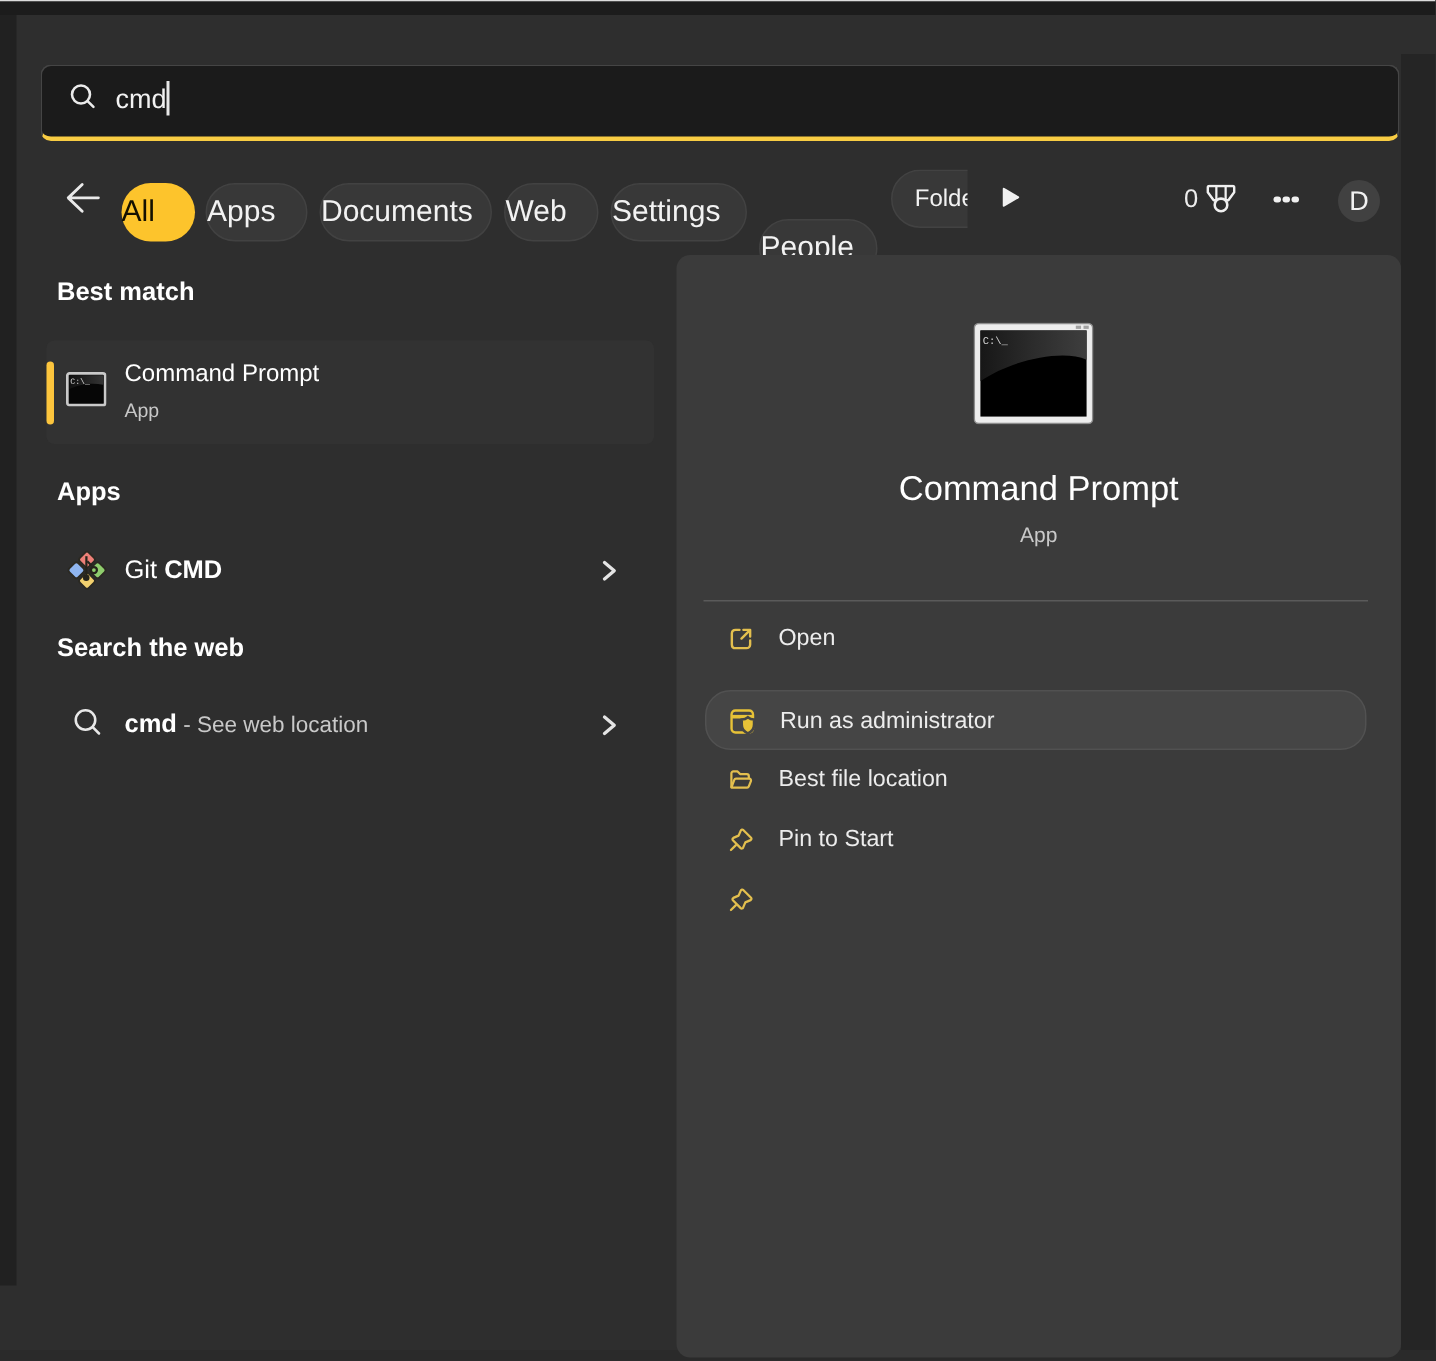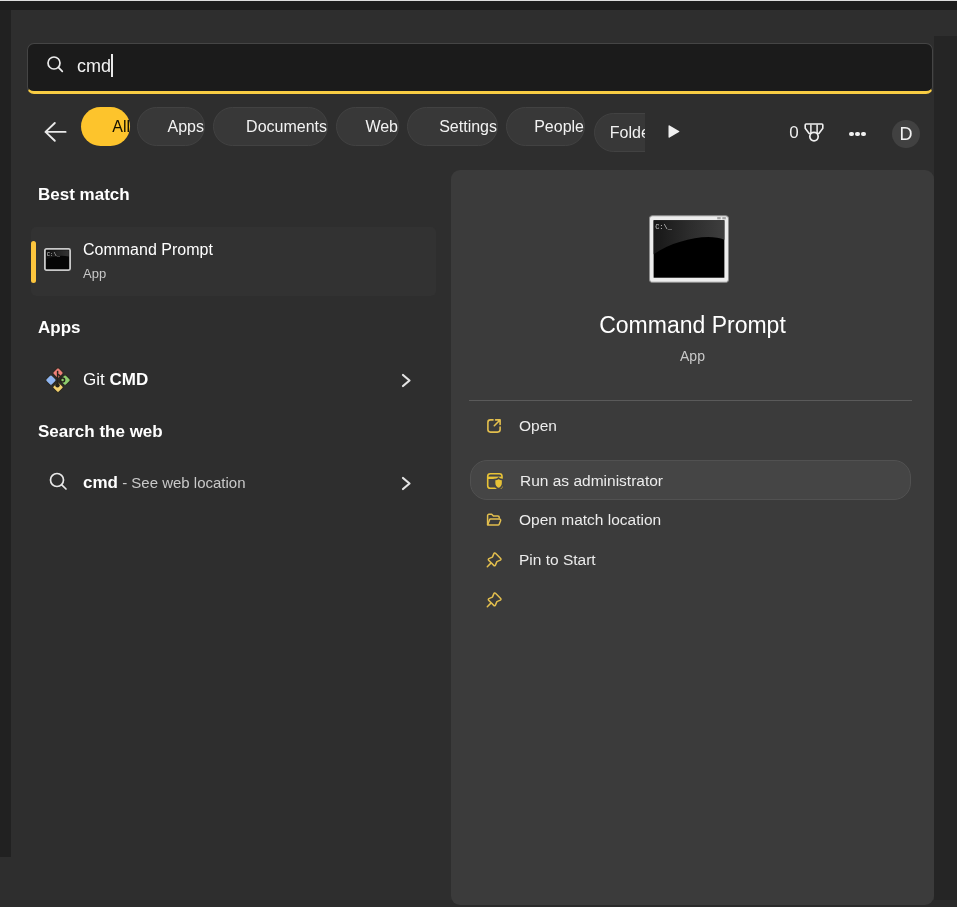--- a/index.html
+++ b/index.html
@@ -13,27 +13,27 @@
 #rightband { left:934px; top:36px; width:23px; height:871px; background:#252525; }
 #bottomband { left:0; top:900px; width:957px; height:7px; background:#2a2a2a; }
 
 
 #searchbox { left:27px; top:43px; width:906px; height:50.5px; background:#1b1b1b; border:1px solid #454545; border-bottom:3px solid #f8cc43; border-radius:7px; }
 #searchicon { left:44px; top:53px; }
 #searchtext { left:77px; top:43px; height:47px; line-height:47px; font-size:18px; color:#f2f2f2; }
 #cursor { left:111px; top:54px; width:1.5px; height:23px; background:#e8e8e8; }
 
 
-.chip { top:107px; height:39px; border-radius:19.5px; background:#383838; border:1px solid #424242; color:#f2f2f2; font-size:16px; text-align:right; line-height:37px; }
+.chip { top:122px; height:39px; border-radius:19.5px; background:#383838; border:1px solid #424242; color:#f2f2f2; font-size:20px; text-align:left; line-height:37px; }
 #chip-all { left:81px; width:49px; background:#fdc42c; border:none; color:#151100; line-height:39px; }
 #chip-apps { left:137px; width:68px; }
 #chip-docs { left:213px; width:115px; }
 #chip-web  { left:336px; width:63px; }
 #chip-settings { left:407px; width:91px; }
-#chip-people { left:506px; width:79px; }
+#chip-people { left:506px; width:79px;margin-top:24px; }
 #chip-folders-clip { left:594px; top:113px; width:51px; height:39px; overflow:hidden; }
 #chip-folders { position:absolute; left:0; top:0; width:85px; height:39px; border-radius:19.5px; background:#383838; border:1px solid #424242; color:#f2f2f2; font-size:16px; text-align:center; line-height:37px; }
 #backarrow { left:41px; top:121px; }
 #playbtn { left:667px; top:124px; }
 #zerotext { left:787px; top:113px; width:14px; height:39px; line-height:39px; font-size:17px; color:#ededed; text-align:center; }
 #medal { left:803.5px; top:123px; }
 #dots { left:849px; top:113px; height:39px; line-height:39px; }
 .dot { display:inline-block; width:4.5px; height:4.5px; border-radius:50%; background:#f0f0f0; margin-right:1.5px; vertical-align:middle; }
 #avatar { left:892px; top:120px; width:28px; height:28px; border-radius:50%; background:#414141; color:#f2f2f2; font-size:18px; font-weight:normal; text-align:center; line-height:28px; }
 
@@ -191,21 +191,21 @@
       <rect x="1.7" y="4.6" width="14.3" height="2.4" fill="#e7c237"></rect>
       <path d="M12.6 6.2 c1.2 1.05 2.6 1.5 4.1 1.5 v3.3 c0 3 -1.95 5 -4.1 5.9 c-2.15 -0.9 -4.1 -2.9 -4.1 -5.9 v-3.3 c1.5 0 2.9 -0.45 4.1 -1.5 z" fill="#e7c237" stroke="#454545" stroke-width="1.7"></path>
     </svg>
     <span class="txt">Run as administrator</span>
   </div>
   <div class="abs action" id="act-loc">
     <svg width="18" height="18" viewBox="0 0 18 18">
       <path d="M2.6 14 V4.6 C2.6 3.9 3.2 3.3 3.9 3.3 H6.7 L8.4 5 H12.9 C13.6 5 14.2 5.6 14.2 6.3 V7.6" fill="none" stroke="#e3bf4e" stroke-width="1.5" stroke-linejoin="round"></path>
       <path d="M2.6 14 L4.5 8.9 C4.7 8.4 5.1 8.1 5.6 8.1 H14.5 C15.3 8.1 15.9 8.9 15.6 9.7 L14.2 13.2 C14 13.7 13.6 14 13.1 14 Z" fill="none" stroke="#e3bf4e" stroke-width="1.5" stroke-linejoin="round"></path>
     </svg>
-    <span class="txt">Open match location</span>
+    <span class="txt">Best file location</span>
   </div>
   <div class="abs action" id="act-pin1">
     <svg width="18" height="18" viewBox="0 0 18 18">
       <path d="M10.5 2.3 L15.7 7.5 C16.2 8 16 8.8 15.4 9.1 L11.9 10.6 L10.4 14.1 C10.1 14.7 9.3 14.9 8.8 14.4 L3.6 9.2 C3.1 8.7 3.3 7.9 3.9 7.6 L7.4 6.1 L8.9 2.6 C9.2 2 10 1.8 10.5 2.3 Z" fill="none" stroke="#e3bf4e" stroke-width="1.5" stroke-linejoin="round"></path>
       <line x1="5.6" y1="12.4" x2="2.3" y2="15.7" stroke="#e3bf4e" stroke-width="1.5" stroke-linecap="round"></line>
     </svg>
     <span class="txt">Pin to Start</span>
   </div>
   <div class="abs action" id="act-pin2">
     <svg width="18" height="18" viewBox="0 0 18 18">

